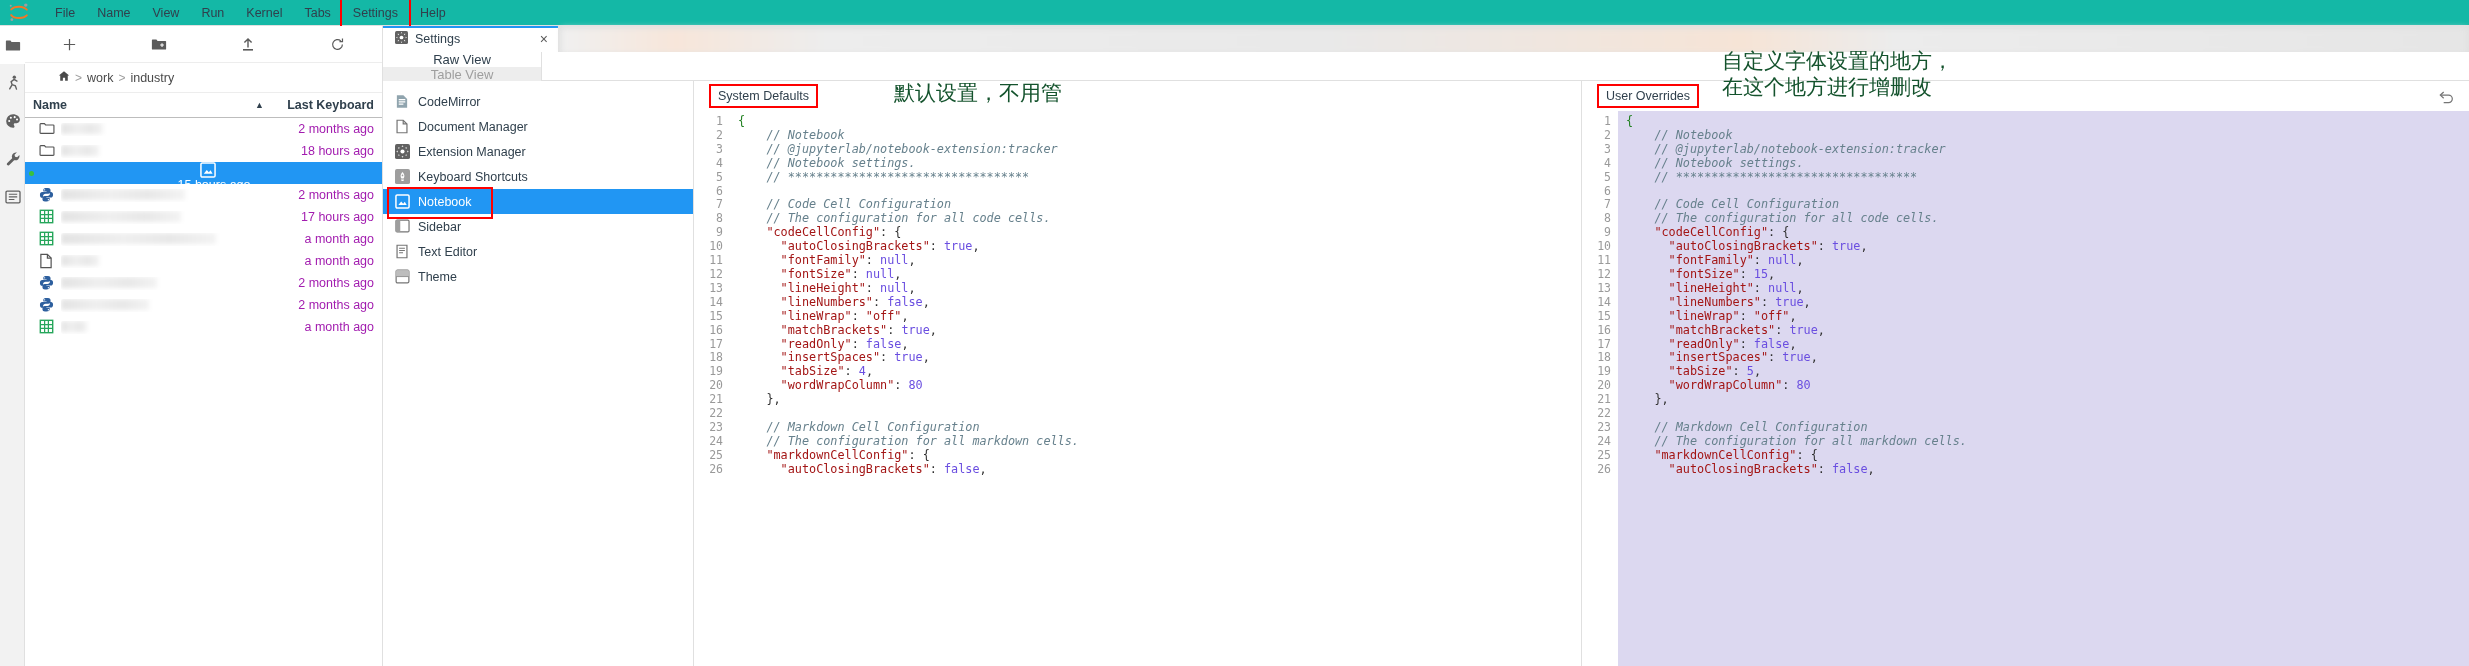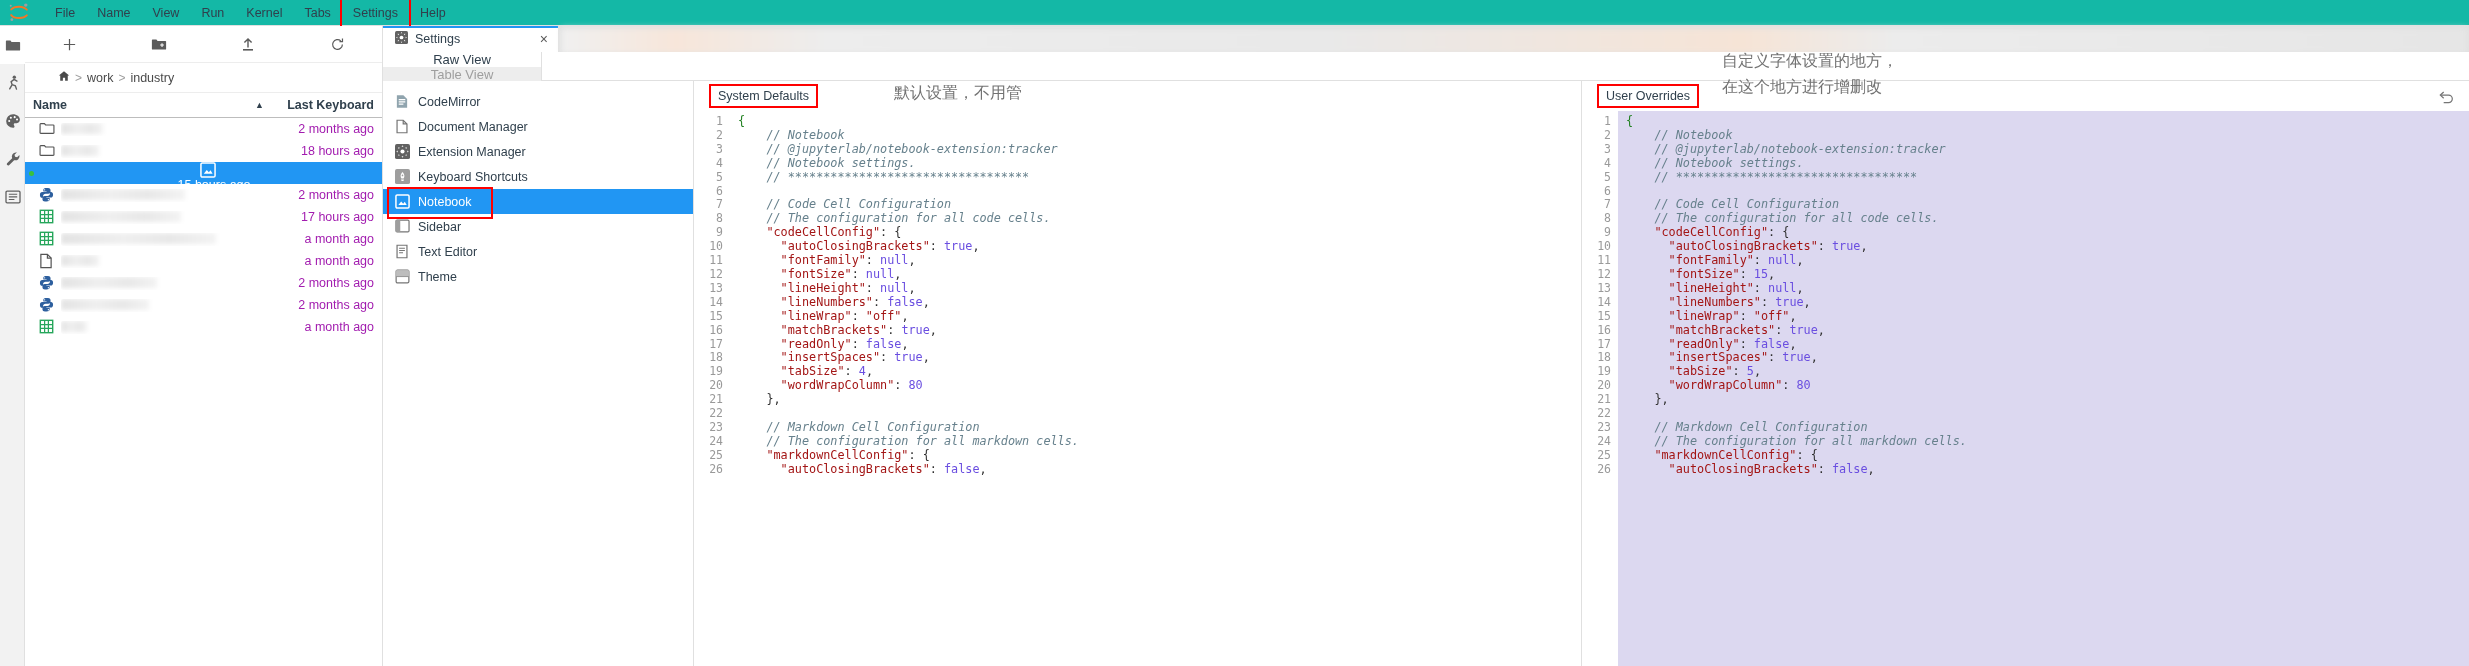--- a/index.html
+++ b/index.html
@@ -149,21 +149,21 @@
   }
   .ed-title {
     font-size:12.5px; color:#30404d; margin-left:18px; padding:2px 6px; position:relative;
     white-space:nowrap;
   }
   .ed-title.boxed::after {
     content:""; position:absolute; left:-3px; top:-3px; right:-3px; bottom:-3px;
     border:2.5px solid #fe0000; pointer-events:none;
   }
   .zh-note {
-    position:absolute; font-size:16px; color:#737373; white-space:pre-line;
+    position:absolute; font-size:21px; color:#14532d; white-space:pre-line;
     line-height:26px; font-family:"DejaVu Sans", sans-serif;
   }
   .undo-ico { position:absolute; right:14px; top:8px; color:#757575; }
 
   .code-area { flex:1 1 auto; display:flex; overflow:hidden; font-family:"DejaVu Sans Mono", monospace; }
   .gutter {
     width:36px; flex:0 0 auto; text-align:right; padding-right:7px; padding-top:4px;
     font-size:11.5px; color:#999; line-height:13.9px; background:#fff;
   }
   .gutter.right-ed { color:#9a9a9a; }

